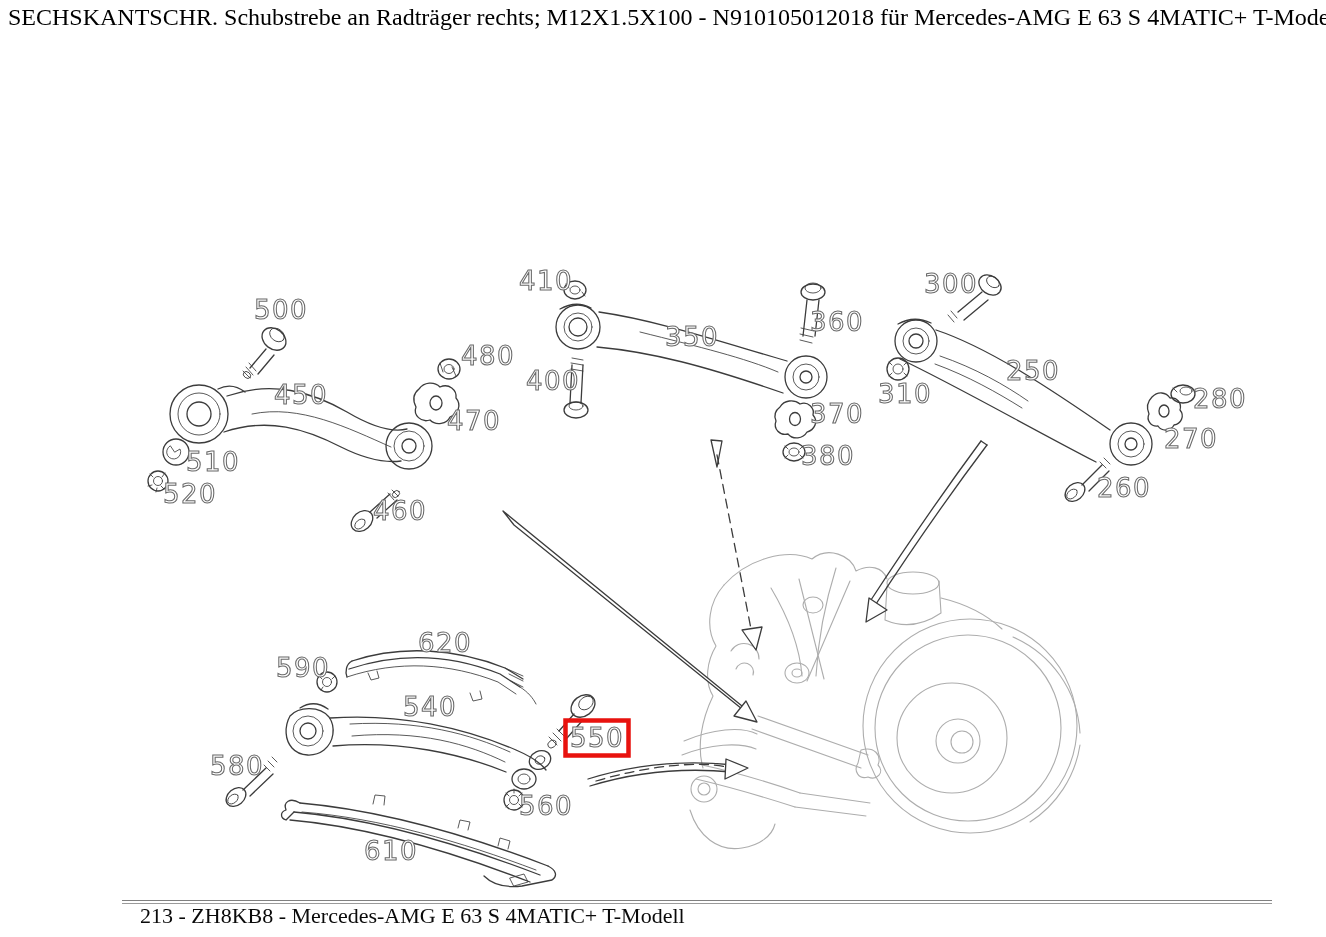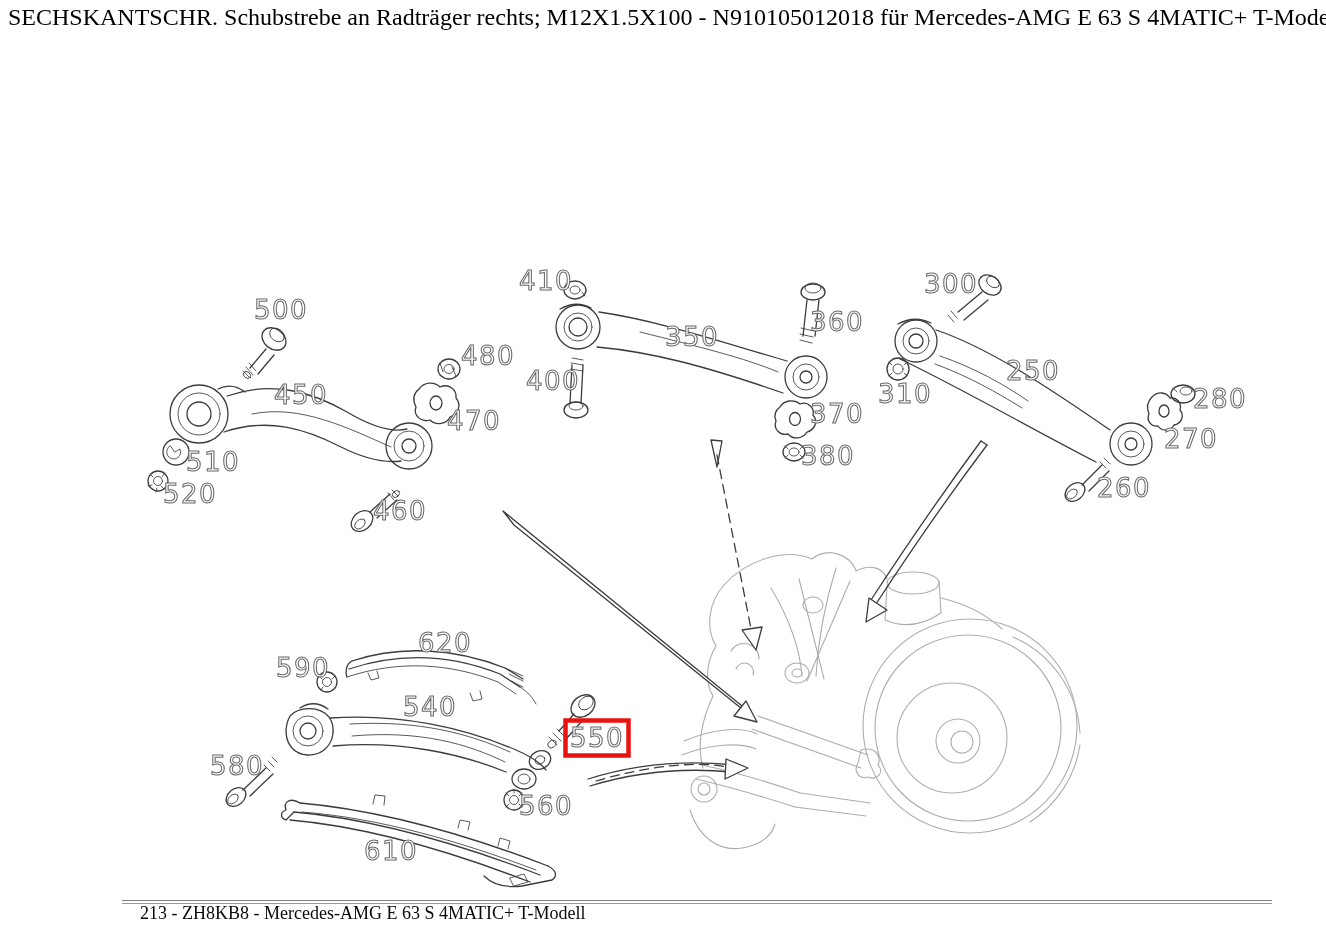--- a/index.html
+++ b/index.html
@@ -11,21 +11,21 @@
   .p{fill:none;stroke:#3c3c3c;stroke-width:1.3;stroke-linecap:round;stroke-linejoin:round;}
   .thin{stroke-width:0.85;}
   .g{fill:none;stroke:#adadad;stroke-width:1.1;stroke-linecap:round;stroke-linejoin:round;}
   .ar{fill:#ffffff;stroke:#3c3c3c;stroke-width:1.3;stroke-linejoin:round;}
   .arl{fill:none;stroke:#3c3c3c;stroke-width:1.3;stroke-linecap:round;}
   .dash{stroke-dasharray:9 6;}
   .part-num{font-family:"DejaVu Sans",sans-serif;font-size:26px;letter-spacing:1.5px;
             fill:#ffffff;stroke:#6a6a6a;stroke-width:1.05;text-anchor:middle;}
   .divider{position:absolute;left:122px;top:900px;width:1150px;height:2px;
            border-top:1.5px solid #808080;border-bottom:1px solid #9a9a9a;}
-  .caption{position:absolute;left:140px;top:903px;font-size:18px;color:#0a0a0a;white-space:nowrap;}
+  .caption{position:absolute;left:140px;top:903px;font-size:22px;color:#0a0a0a;white-space:nowrap;}
 </style>
 </head>
 <body>
 
 <div id="stage">
 
   <div class="title">SECHSKANTSCHR. Schubstrebe an Radträger rechts; M12X1.5X100 - N910105012018 für Mercedes-AMG E 63 S 4MATIC+ T-Modell</div>
 
   <svg id="diagram" width="1326" height="937" viewBox="0 0 1326 937">
 

